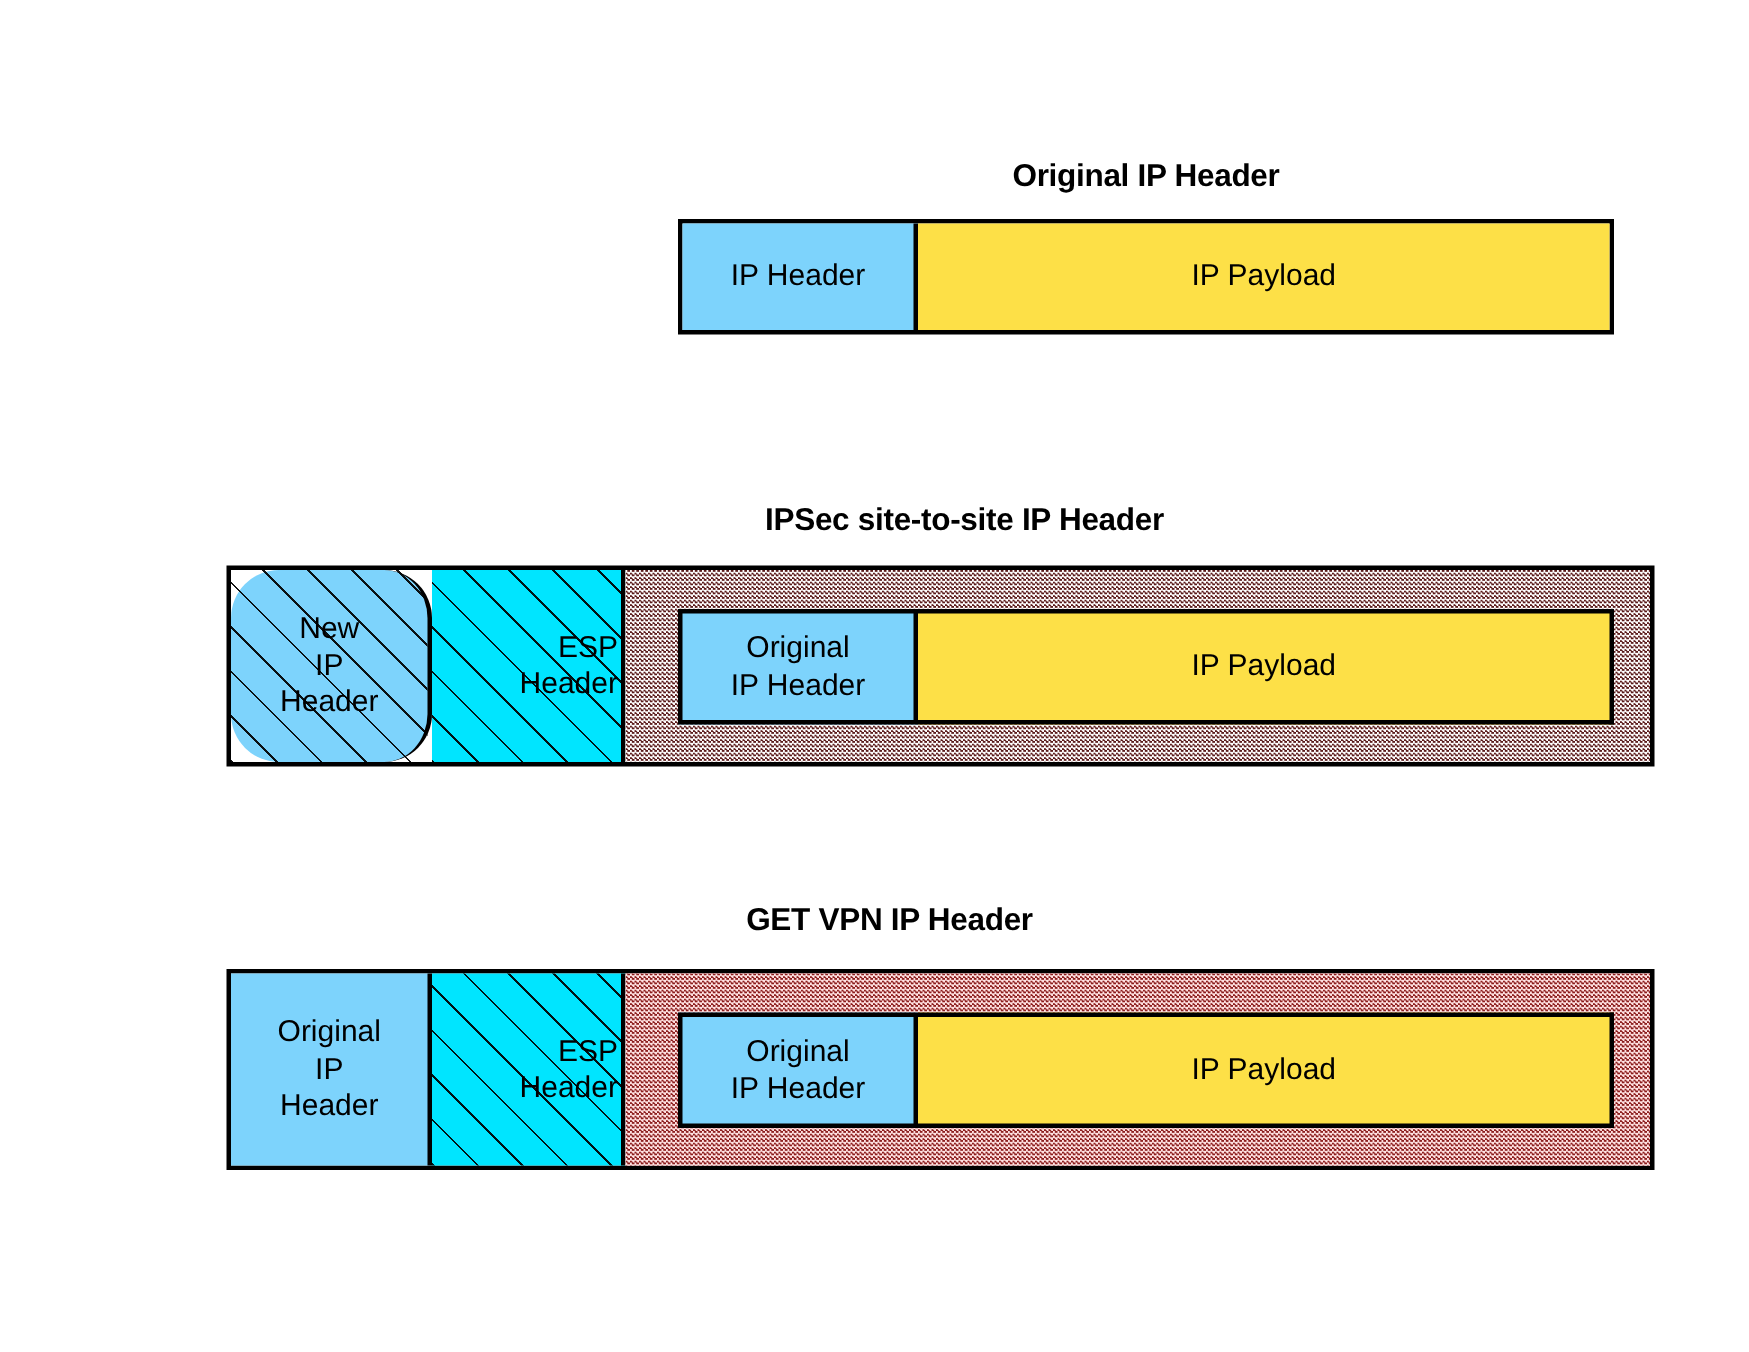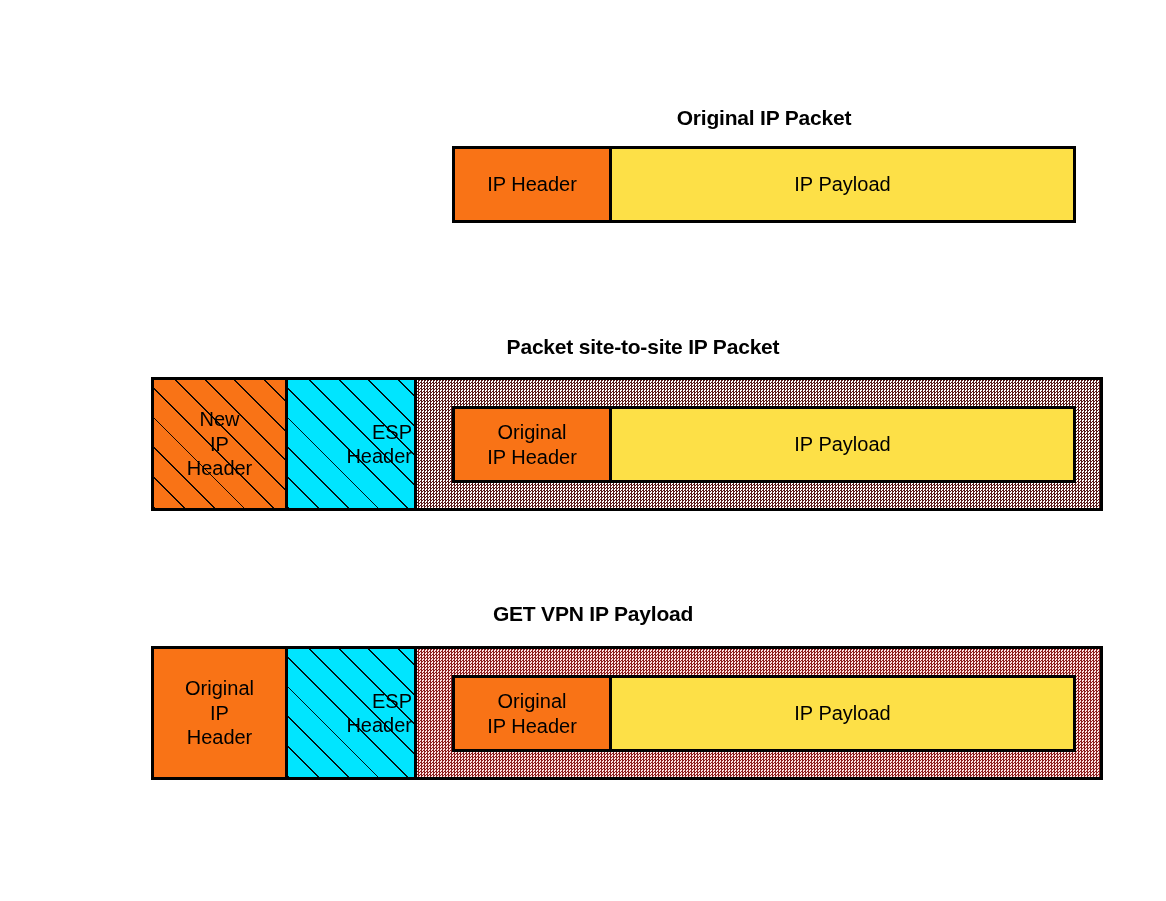--- a/index.html
+++ b/index.html
@@ -57,21 +57,21 @@
 
   
   .seg-bordered {
     border: 3px solid #000000;
   }
   .seg-right-rule {
     border-right: 3px solid #000000;
   }
 
   
-  .fill-teal   { background-color: #f97316; }
+  .fill-teal   { background-color: #7dd3fc; }
   .fill-blue   { background-color: #fde047; }
   .fill-cyan   { background-color: #00e5ff; align-items: flex-end; }
 
   
   .hatch::before {
     content: "";
     position: absolute;
     left: 0; top: 0; right: 0; bottom: 0;
     z-index: 1;
     pointer-events: none;
@@ -97,41 +97,41 @@
     background-image:
       repeating-conic-gradient(#8c1d1d 0% 25%, #ffe2e2 0% 50%);
     background-size: 3px 3px;
   }
 </style>
 </head>
 <body>
 
 <div class="diagram">
 
-  <div class="diagram-title" style="left:452px; top:106px; width:624px;">Original IP Packet</div>
+  <div class="diagram-title" style="left:452px; top:106px; width:624px;">Original IP Header</div>
 
   <div class="packet-bar" style="left:452px; top:146px; width:624px; height:77px;">
 
     <div class="segment fill-teal seg-right-rule" style="left:0px; top:0px; width:157px; height:71px;">
       <span class="seg-label">IP Header</span>
     </div>
 
     <div class="segment fill-blue" style="left:157px; top:0px; width:461px; height:71px;">
       <span class="seg-label">IP Payload</span>
     </div>
   </div>
 </div>
 
 <div class="diagram">
 
-  <div class="diagram-title" style="left:331px; top:335px; width:624px;">Packet site-to-site IP Packet</div>
+  <div class="diagram-title" style="left:331px; top:335px; width:624px;">IPSec site-to-site IP Header</div>
 
   <div class="packet-bar" style="left:151px; top:377px; width:952px; height:134px;">
 
-    <div class="segment fill-teal hatch seg-right-rule" style="left:0px; top:0px; width:134px; height:128px; flex-direction:column;">
+    <div class="segment fill-teal hatch seg-right-rule" style="left:0px; top:0px; width:134px; height:128px; flex-direction:column;border-radius:32px;">
       <span class="seg-label">New</span>
       <span class="seg-label">IP</span>
       <span class="seg-label">Header</span>
     </div>
 
     <div class="segment fill-cyan hatch seg-right-rule" style="left:134px; top:0px; width:129px; height:128px; flex-direction:column;">
       <span class="seg-label">ESP</span>
       <span class="seg-label">Header</span>
     </div>
 
@@ -144,21 +144,21 @@
 
       <div class="segment fill-blue seg-bordered" style="left:195px; top:26px; width:464px; height:77px; border-left:none;">
         <span class="seg-label">IP Payload</span>
       </div>
     </div>
   </div>
 </div>
 
 <div class="diagram">
 
-  <div class="diagram-title" style="left:281px; top:602px; width:624px;">GET VPN IP Payload</div>
+  <div class="diagram-title" style="left:281px; top:602px; width:624px;">GET VPN IP Header</div>
 
   <div class="packet-bar" style="left:151px; top:646px; width:952px; height:134px;">
 
     <div class="segment fill-teal seg-right-rule" style="left:0px; top:0px; width:134px; height:128px; flex-direction:column;">
       <span class="seg-label">Original</span>
       <span class="seg-label">IP</span>
       <span class="seg-label">Header</span>
     </div>
 
     <div class="segment fill-cyan hatch seg-right-rule" style="left:134px; top:0px; width:129px; height:128px; flex-direction:column;">

